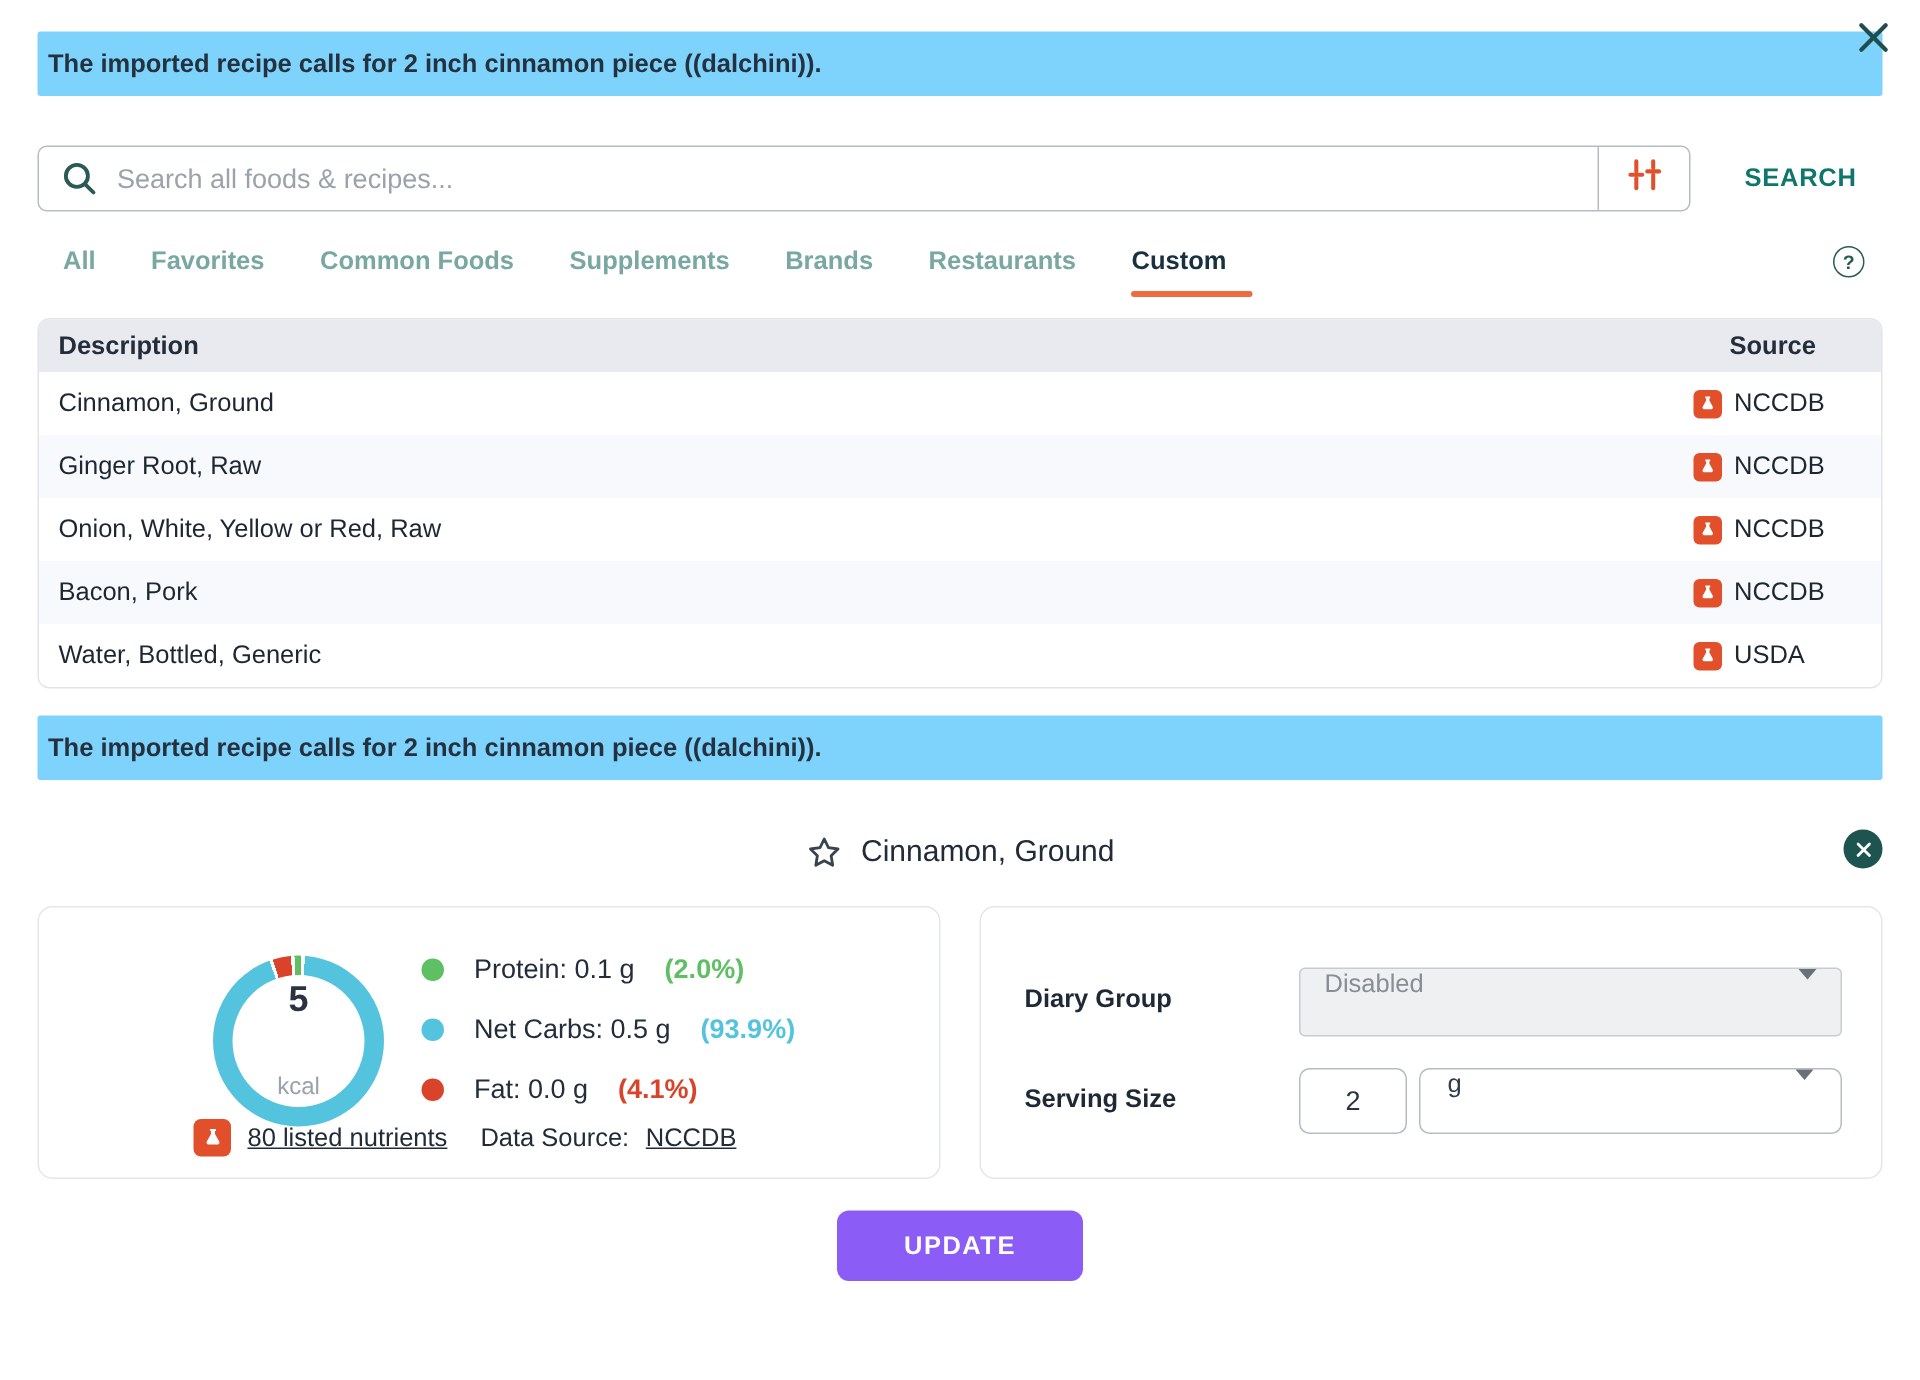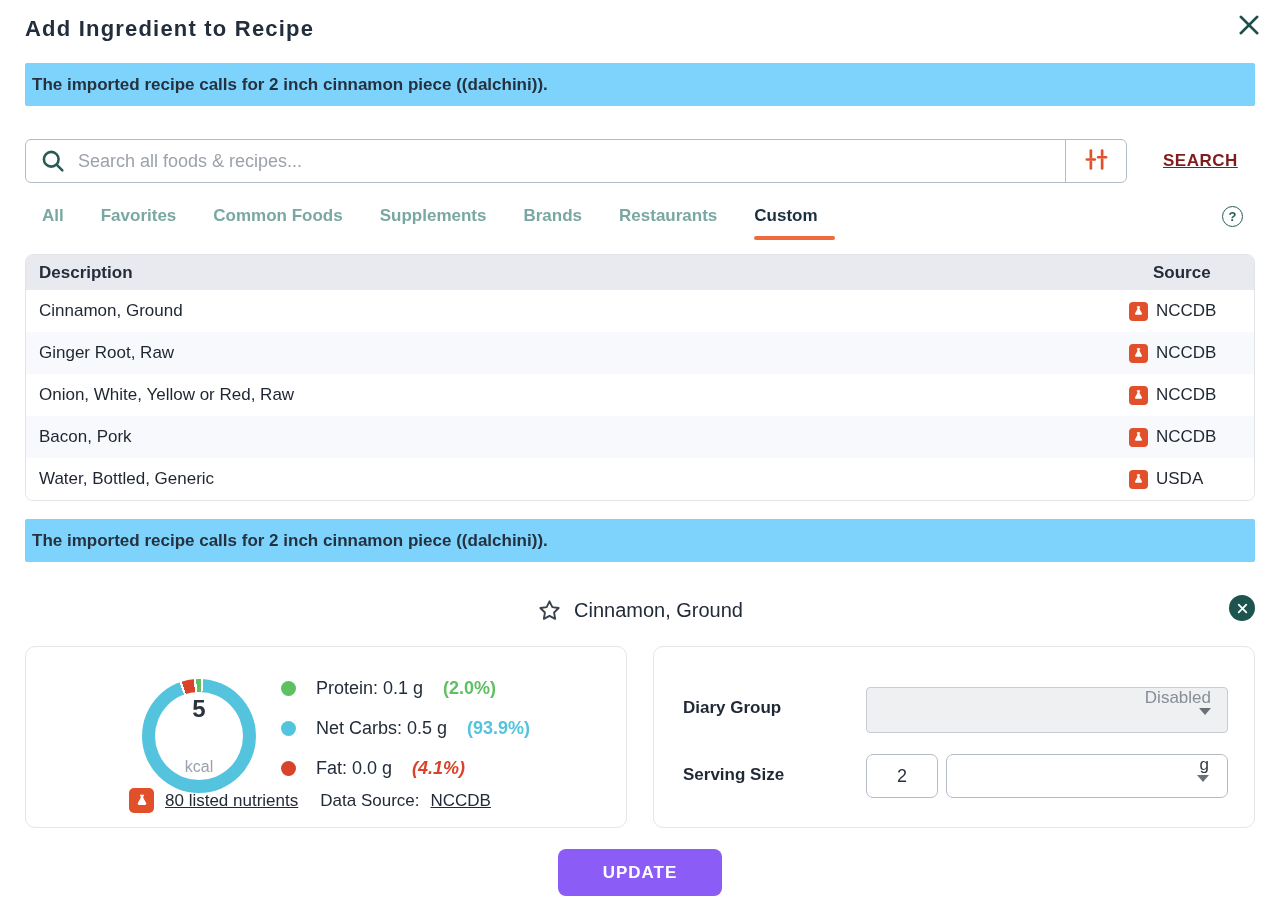--- a/index.html
+++ b/index.html
@@ -16,21 +16,21 @@
   .banner.second { margin-top:18px; }
 
   
   .search-row { margin-top:33px; display:flex; align-items:center; }
   .search-box { width:1102px; height:44px; border:1px solid #b6bcc5; border-radius:6px; background:#fff; display:flex; align-items:center; overflow:hidden; }
   .mag { margin-left:13px; display:flex; }
   .search-input { flex:1; height:100%; border:none; outline:none; font-size:18px; color:#222b38; padding-left:11px; font-family:"Liberation Sans",sans-serif; }
   .search-input::placeholder { color:#9ba2ab; }
   .filter-divider { width:1px; align-self:stretch; background:#b6bcc5; }
   .filter-btn { width:60px; height:100%; display:flex; align-items:center; justify-content:center; cursor:pointer; }
-  .search-go { margin-left:36px; font-size:17px; font-weight:700; letter-spacing:.5px; color:#7f1d1d; cursor:pointer;text-decoration:underline; }
+  .search-go { margin-left:36px; font-size:17px; font-weight:700; letter-spacing:.5px; color:#0f766e; cursor:pointer; }
 
   
   .tabs { margin-top:23px; display:flex; align-items:flex-start; gap:37px; padding-left:17px; height:34px; }
   .tab { font-size:17px; font-weight:700; color:#79a7a2; cursor:pointer; position:relative; padding-bottom:6px; white-space:nowrap; }
   .tab.active { color:#19313f; }
   .tab.active::after { content:""; position:absolute; left:0; right:-17px; bottom:-8px; height:4px; background:#ee6b3f; border-radius:2px; }
   .help { margin-left:auto; margin-right:12px; width:21px; height:21px; border:1.6px solid #2a5a55; border-radius:50%; display:flex; align-items:center; justify-content:center; font-size:13px; font-weight:700; color:#2a5a55; cursor:pointer; }
 
   
   .table { margin-top:14px; border:1px solid #e1e4e9; border-radius:8px; overflow:hidden; }
@@ -63,42 +63,41 @@
   .macro-row { height:40px; display:flex; align-items:center; gap:20px; font-size:18px; color:#242d3a; }
   .dot { width:15px; height:15px; border-radius:50%; flex:none; }
   .pct { font-weight:700; }
 
   .nut-foot { position:absolute; left:103px; top:141px; display:flex; align-items:center; gap:11px;justify-content:center; }
   .link { font-size:17px; color:#222b38; text-decoration:underline; cursor:pointer; }
   .ds-label { font-size:17px; color:#222b38; margin-left:11px; }
 
   
   .f-label { position:absolute; left:29px; font-size:17px; font-weight:700; color:#1f2835; }
-  .dd { position:absolute; display:flex; align-items:flex-end; font-size:17px; cursor:pointer;flex-direction:column; }
+  .dd { position:absolute; display:flex; align-items:flex-start; font-size:17px; cursor:pointer; }
   .dd-diary { left:212px; top:40px; width:362px; height:46px; background:#eef0f2; border:1px solid #c6ccd4; border-radius:4px; padding:0 16px; color:#878e96; }
   .dd-unit { left:292px; top:107px; width:282px; height:44px; background:#fff; border:1px solid #b6bcc5; border-radius:7px; padding:0 18px; color:#333b46; }
   .caret { margin-left:auto; width:0; height:0; border-left:6px solid transparent; border-right:6px solid transparent; border-top:7px solid #6a7078; }
   .amt-input { position:absolute; left:212px; top:107px; width:72px; height:44px; border:1px solid #b6bcc5; border-radius:7px; font-size:18px; color:#2b333f; text-align:center; outline:none; font-family:"Liberation Sans",sans-serif; background:#fff; }
 
   .update-wrap { display:flex; justify-content:center; }
   .update-btn { margin-top:21px; width:164px; height:47px; background:#8b5cf6; border:none; border-radius:8px; color:#fff; font-size:17px; font-weight:700; letter-spacing:1px; cursor:pointer; font-family:"Liberation Sans",sans-serif; }
 </style>
 </head>
 <body>
 
 <div class="modal">
 
   <div class="modal-close">
     <svg width="26" height="26" viewBox="0 0 24 24" fill="none" stroke="#1f4f4c" stroke-width="2.6" stroke-linecap="round">
         <line x1="4.5" y1="4.5" x2="19.5" y2="19.5"></line>
         <line x1="19.5" y1="4.5" x2="4.5" y2="19.5"></line>
       </svg>
   </div>
 
-  <div class="title">Add Ingredient to Recipe</div>
 
   <div class="banner">
     <span>The imported recipe calls for 2 inch cinnamon piece ((dalchini)).</span>
   </div>
 
   <div class="search-row">
     <div class="search-box">
       <span class="mag">
         <svg width="28" height="28" viewBox="0 0 24 24" fill="none" stroke="#2a5a55" stroke-width="2.2" stroke-linecap="round">
             <circle cx="10.5" cy="10.5" r="6.3"></circle>
@@ -231,21 +230,21 @@
           <span class="pct" style="color: rgb(95, 191, 99);">(2.0%)</span>
         </div>
         <div class="macro-row">
           <span class="dot" style="background: rgb(84, 195, 222);"></span>
           <span>Net Carbs: 0.5 g</span>
           <span class="pct" style="color: rgb(84, 195, 222);">(93.9%)</span>
         </div>
         <div class="macro-row">
           <span class="dot" style="background: rgb(217, 67, 42);"></span>
           <span>Fat: 0.0 g</span>
-          <span class="pct" style="color: rgb(217, 67, 42); font-style: italic;">(4.1%)</span>
+          <span class="pct" style="color: rgb(217, 67, 42);">(4.1%)</span>
         </div>
       </div>
       <div class="nut-foot">
         <span class="flask lg">
             <svg width="16" height="16" viewBox="0 0 24 24">
               <path d="M9 2.5h6v2h-1v3l4.2 7.6c.7 1.3-.2 2.9-1.7 2.9H7.5c-1.5 0-2.4-1.6-1.7-2.9L10 7.5v-3H9v-2z" fill="#fff"></path>
             </svg>
           </span>
         <span class="link">80 listed nutrients</span>
         <span class="ds-label">Data Source:</span>

